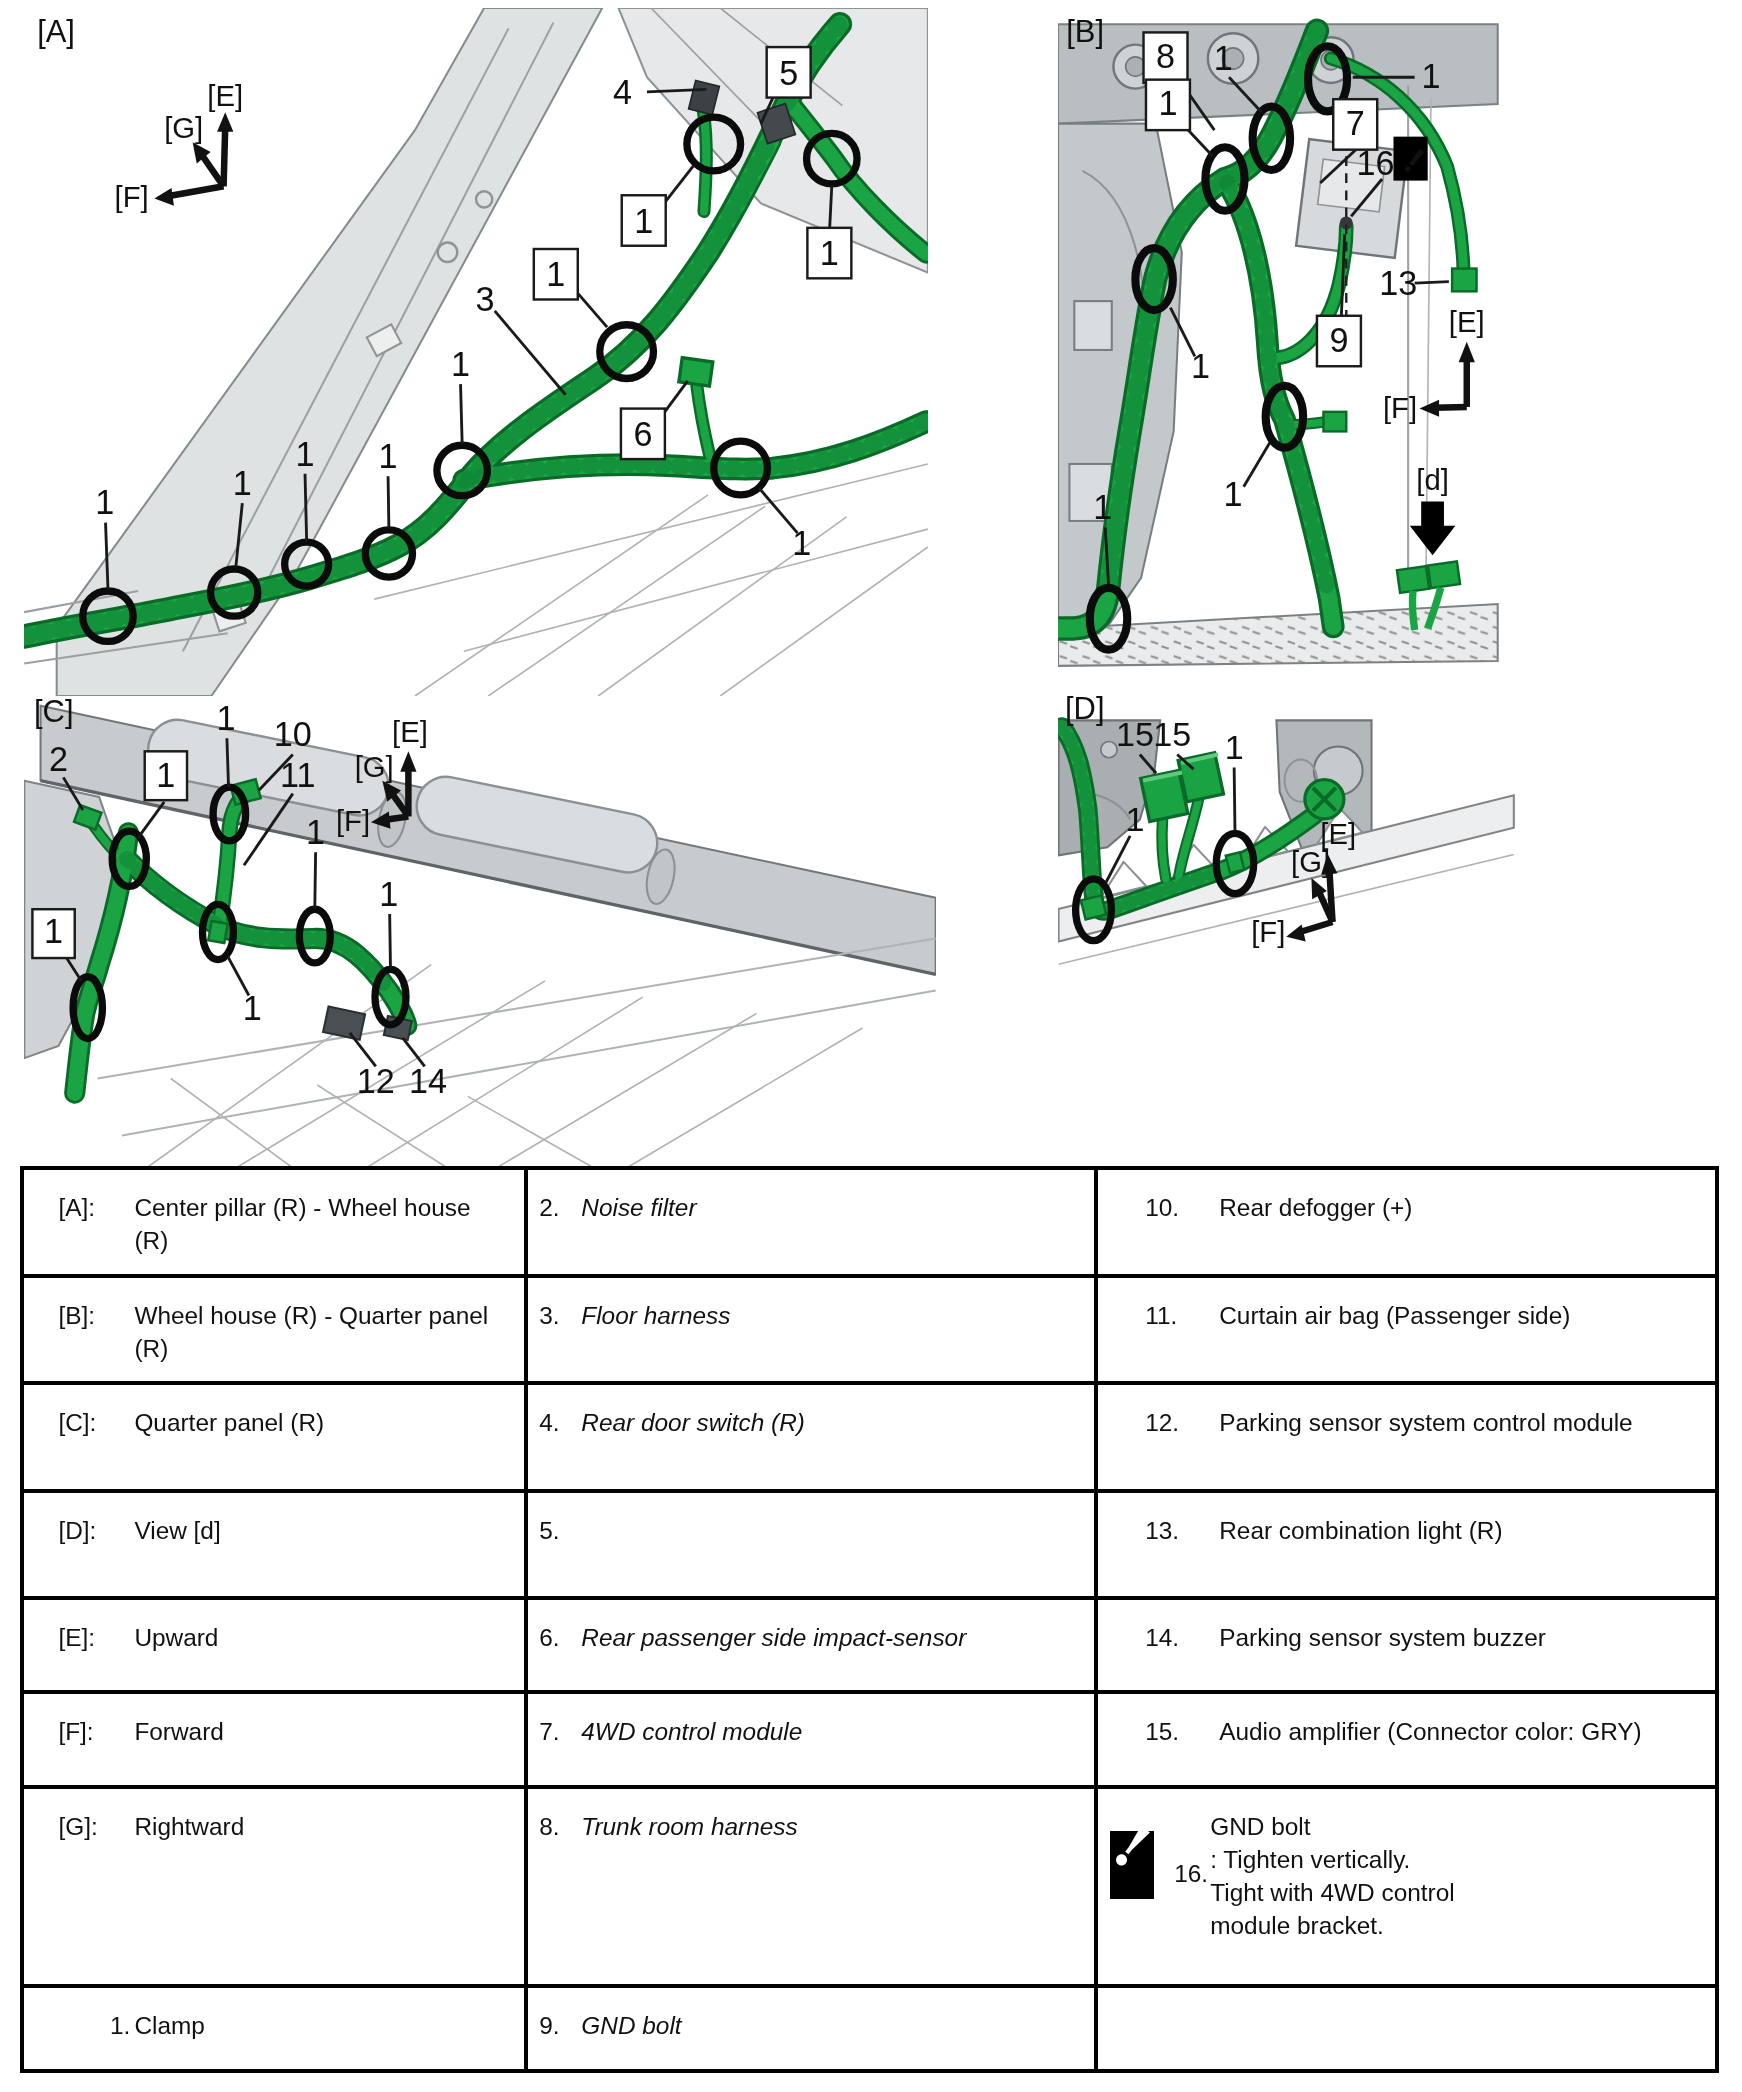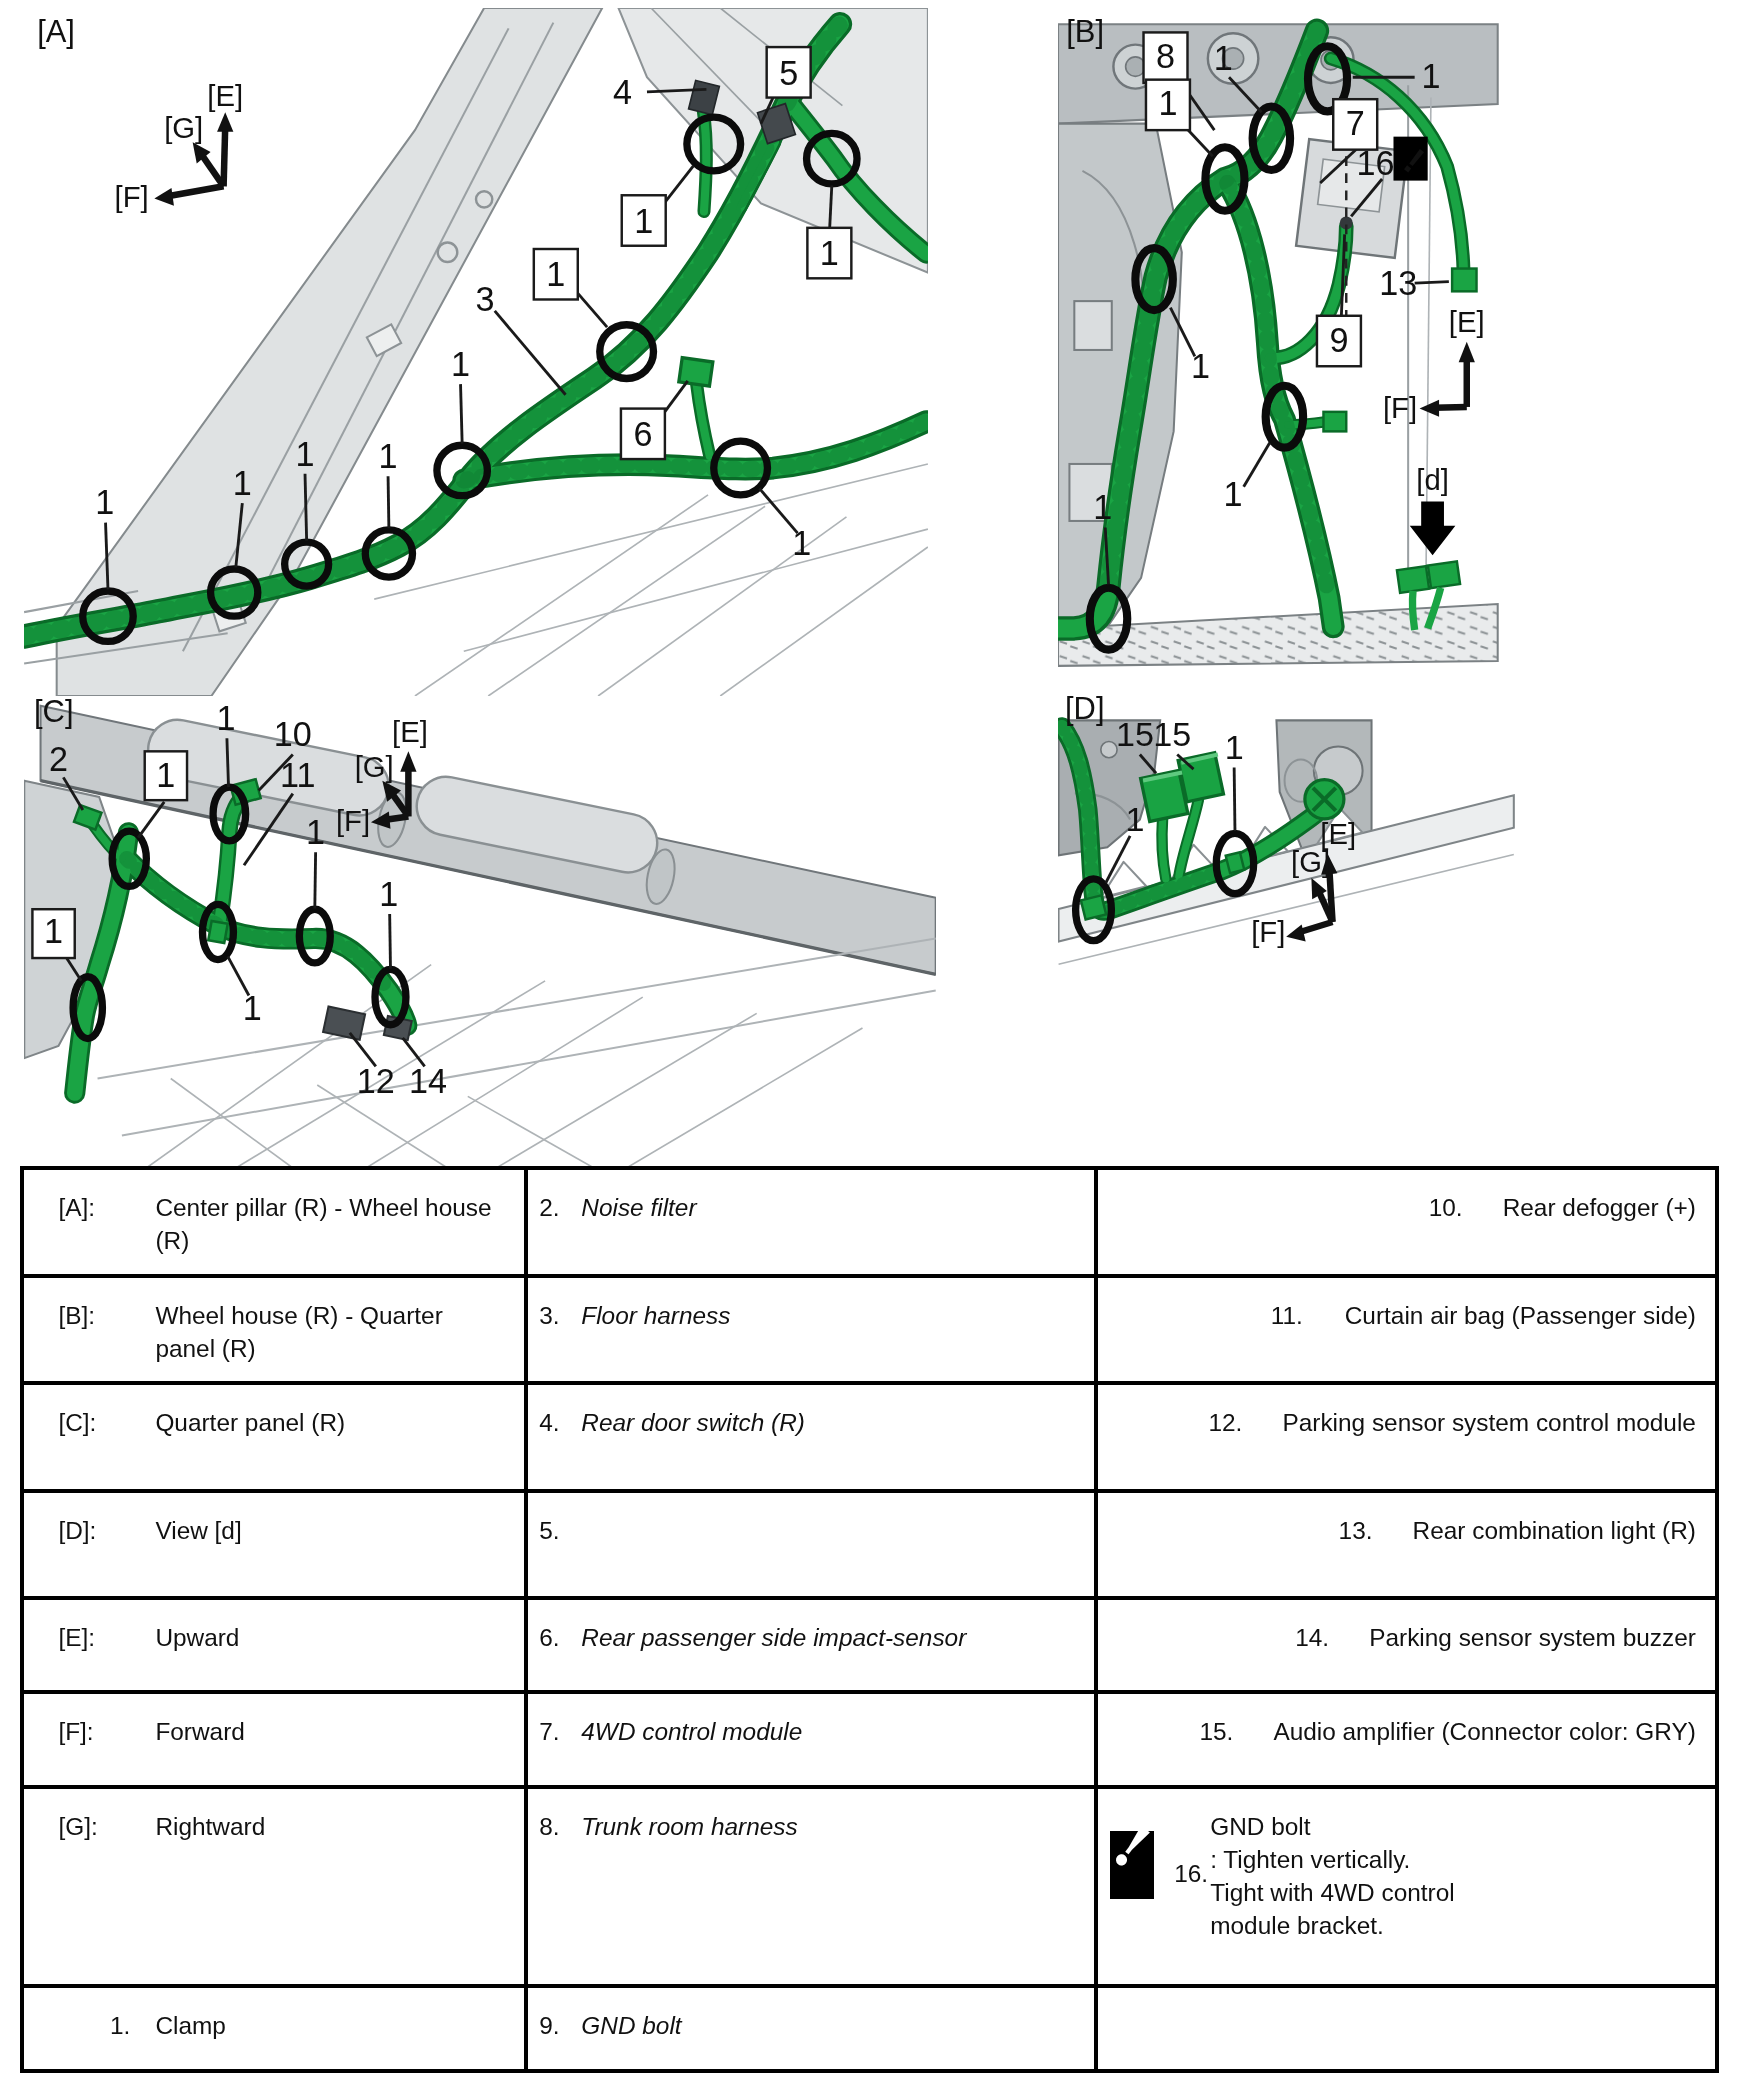--- a/index.html
+++ b/index.html
@@ -9,27 +9,27 @@
   .panel { position:absolute; }
   svg text { font-family:"Liberation Sans","DejaVu Sans",sans-serif; fill:#111; }
   .callout { font-size:42px; }
   .tagtxt  { font-size:38px; }
   .axistxt { font-size:36px; }
 
   
   .legend { position:absolute; left:20.4px; top:1166px; width:1699px; border:4.1px solid #000; background:#fff; }
   .lrow { display:flex; }
   .cell { border-right:4.1px solid #000; border-bottom:4.1px solid #000; position:relative; display:flex; align-items:flex-start; padding-top:21px; font-size:24.4px; line-height:33px; }
-  .cell:last-child { border-right:none;justify-content:flex-end; }
+  .cell:last-child { border-right:none; }
   .lrow:last-child .cell { border-bottom:none; }
   .c1 { width:505px; }
   .c2 { width:572px; }
   .c3 { width:619px; }
   .c1 .k { display:inline-block; width:72px; margin-left:34px; flex:0 0 auto; }
-  .c1 .v { margin-left:25px; margin-right:24.4px; }
+  .c1 .v { margin-left:4px; margin-right:24.4px; }
   .c2 .n { display:inline-block; width:33px; margin-left:11.4px; flex:0 0 auto; }
   .c2 .v { margin-left:9px; margin-right:24.4px;font-style:italic; }
   .c3 .n { display:inline-block; width:54px; margin-left:47px; flex:0 0 auto; }
   .c3 .v { margin-left:20px; margin-right:19.5px; }
   .lrow-last .c1 .k { text-align:right; }
   .pre { white-space:pre-line; }
   .gnd-cell { display:block; }
   .gnd-icon { position:absolute; left:11.4px; top:42px; width:44px; height:68px; background:#000; overflow:hidden; }
   .gnd-icon .excl { position:absolute; left:8.1px; top:0px; color:#fff; font-size:60px; font-weight:bold; transform:rotate(38deg); font-family:"DejaVu Serif","Liberation Serif",serif; }
   .gnd-num { position:absolute; left:76px; top:68px; }

